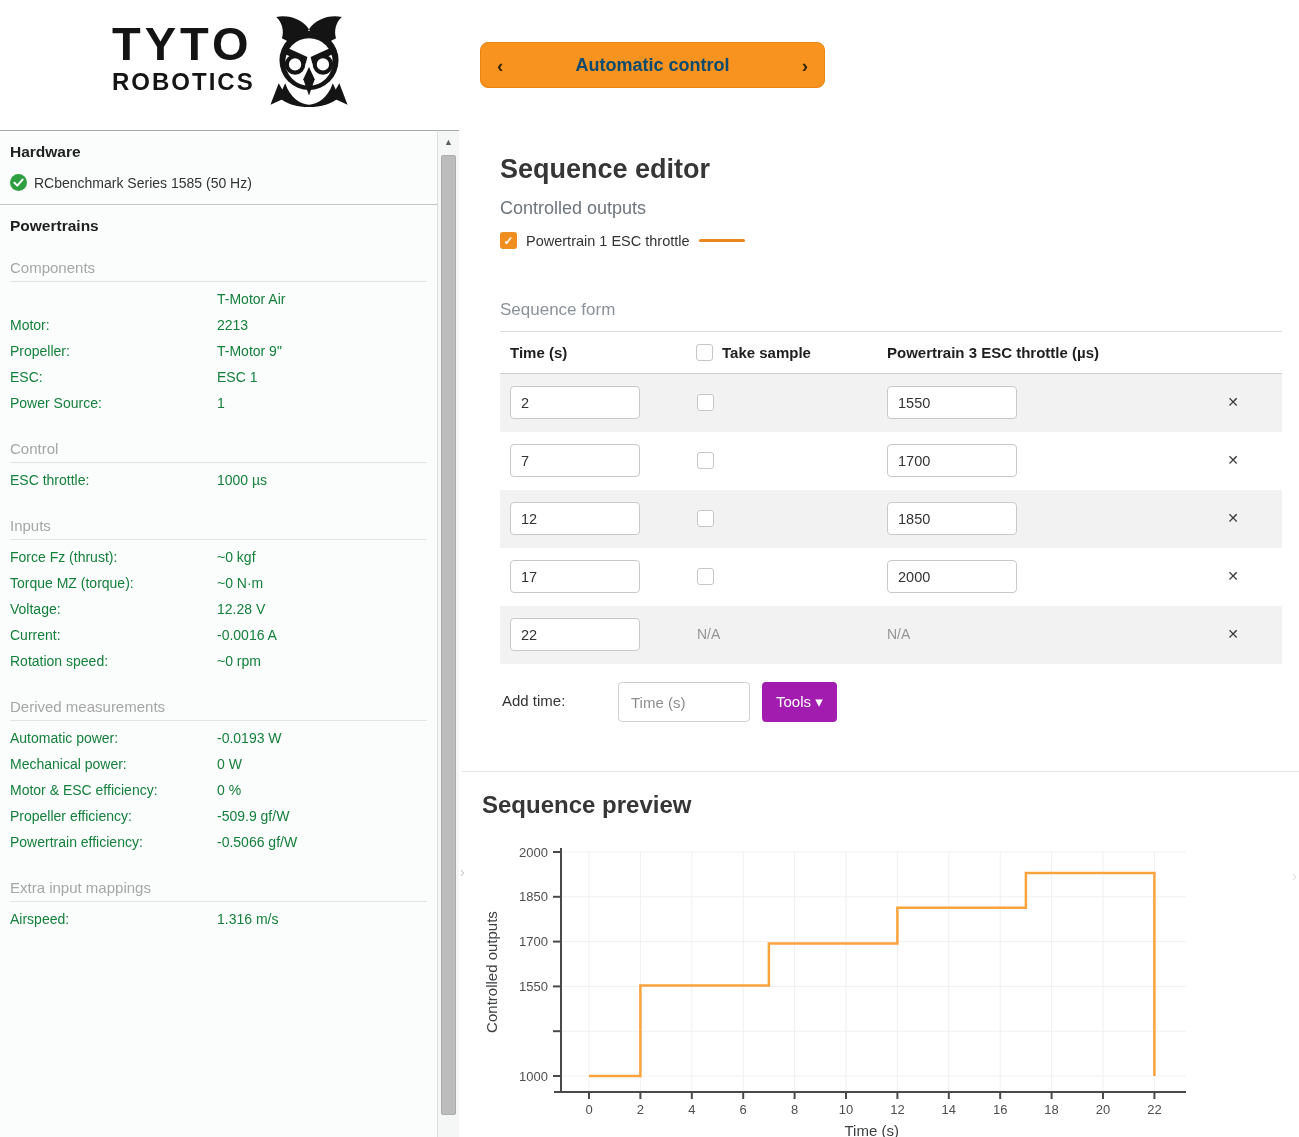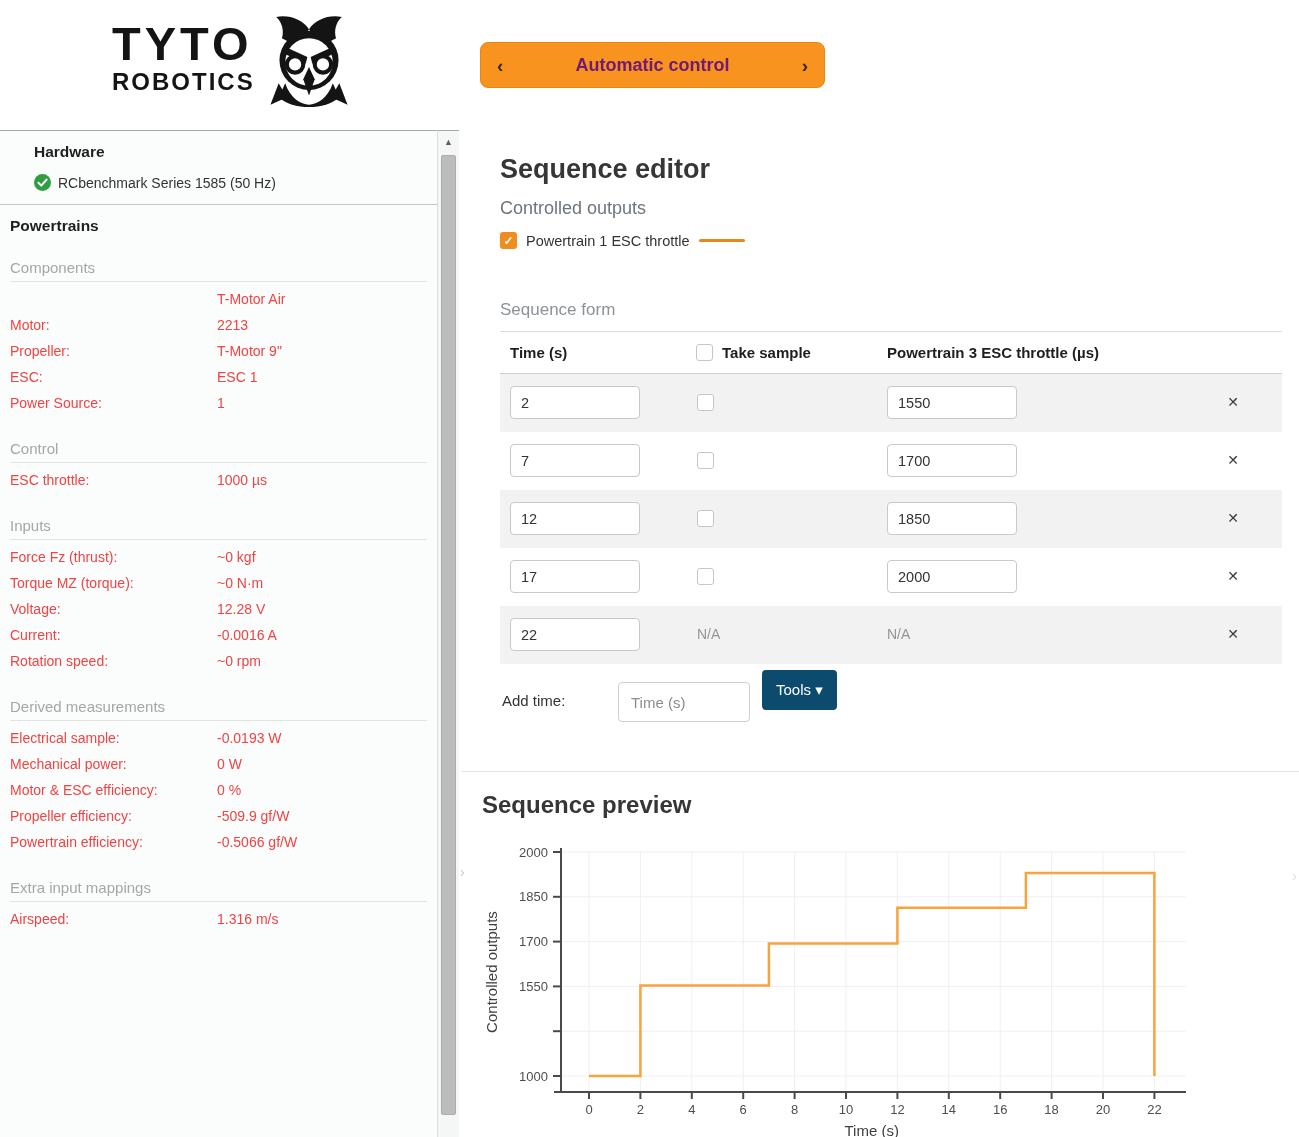--- a/index.html
+++ b/index.html
@@ -8,33 +8,33 @@
   
   .logo { position:absolute; left:112px; top:20px; color:#141414; user-select:none; }
   .logo-tyto { font-size:47px; font-weight:900; letter-spacing:4px; line-height:1.0; }
   .logo-rob  { font-size:24px; font-weight:900; letter-spacing:2px; margin-top:1px; }
   .owl { position:absolute; left:268px; top:12px; }
 
   .nav-btn { position:absolute; left:480px; top:42px; width:345px; height:46px;
     background:#f7931e; border:1px solid #ea860e; border-radius:8px;
     display:flex; align-items:center; justify-content:space-between; padding:0 16px; cursor:pointer; }
   .nav-btn .chev { color:#33270e; font-size:19px; font-weight:700; line-height:1; }
-  .nav-btn .lbl  { color:#701a75; font-size:18px; font-weight:700; }
+  .nav-btn .lbl  { color:#0c4a6e; font-size:18px; font-weight:700; }
 
   
   .sidebar { position:absolute; left:0; top:130px; width:437px; height:1007px;
     background:#fbfcfc; border-top:1px solid #a8a8a8; }
-  .sb-pad { padding:12px 10px 0 10px;margin-left:24px; }
+  .sb-pad { padding:12px 10px 0 10px; }
   .sb-h { font-size:15.5px; font-weight:700; color:#1f1f1f; }
   .device-row { display:flex; align-items:center; gap:7px; margin-top:13px; font-size:14px; color:#333; }
   .sb-divider { border-bottom:1px solid #c4c4c4; margin-top:13px; }
   .powertrains { margin:12px 10px 0 10px; font-size:15.5px; font-weight:700; color:#1f1f1f; }
   .section { margin:24px 10px 0 10px; }
   .section-title { font-size:15px; color:#a6a6a6; padding-bottom:5px; border-bottom:1px solid #e3e3e3; }
-  .srow { position:relative; height:26px; line-height:26px; font-size:14px; color:#ef4444; }
+  .srow { position:relative; height:26px; line-height:26px; font-size:14px; color:#15803d; }
   .srow .v { position:absolute; left:207px; top:0; }
   .section .rows { margin-top:4px; }
 
   
   .sb-scroll { position:absolute; left:437px; top:130px; width:22px; height:1007px;
     background:#f5f6f6; border-left:1px solid #dedede; border-top:1px solid #a8a8a8; }
   .sb-scroll .up { height:22px; display:flex; align-items:center; justify-content:center;
     color:#5f5f5f; font-size:9px; cursor:pointer; }
   .sb-thumb { position:absolute; left:3px; top:24px; width:15px; height:960px;
     background:#bcbcbc; border:1px solid #ababab; border-radius:2px; cursor:pointer; }
@@ -68,22 +68,22 @@
   .pos-na1  { position:absolute; left:197px; top:20px; font-size:14px; color:#949494; }
   .pos-na2  { position:absolute; left:387px; top:20px; font-size:14px; color:#949494; }
   .row-x { position:absolute; left:722px; top:20px; width:22px; text-align:center;
     color:#3c3c3c; font-size:14px; cursor:pointer; }
 
   .addtime-lbl { position:absolute; left:42px; top:546px; font-size:15px; color:#333; }
   .addtime-in { position:absolute; left:158px; top:536px; width:132px; height:40px;
     border:1px solid #d0d0d0; border-radius:4px; padding-left:12px; font-size:15px;
     color:#333; font-family:"Liberation Sans",sans-serif; }
   .addtime-in::placeholder { color:#8d8d8d; }
-  .tools-btn { position:absolute; left:302px; top:524px; height:40px; padding:0 14px;
-    background:#0c4a6e; border:none; border-radius:4px; color:#fff; font-size:15px;
+  .tools-btn { position:absolute; left:302px; top:536px; height:40px; padding:0 14px;
+    background:#a21caf; border:none; border-radius:4px; color:#fff; font-size:15px;
     cursor:pointer; font-family:"Liberation Sans",sans-serif; }
 
   .panel-sep { position:absolute; left:2px; top:625px; width:837px; border-top:1px solid #e4e4e4; }
   .splitter-l { position:absolute; left:0px; top:718px; color:#c9c9c9; font-size:14px; cursor:pointer; }
   .splitter-r { position:absolute; right:2px; top:722px; color:#dedede; font-size:14px; cursor:pointer; }
   .pv-title { position:absolute; left:22px; top:645px; font-size:24px; font-weight:700; color:#363636;text-align:right; }
   .chart-wrap { position:absolute; left:20px; top:685px; }
   .bottom-strip { position:absolute; left:2px; top:996px; width:837px; height:11px; background:#eff1f1; }
 </style>
 </head>
@@ -150,21 +150,21 @@
           <div class="srow"><span>Force Fz (thrust):</span><span class="v">~0 kgf</span></div>
           <div class="srow"><span>Torque MZ (torque):</span><span class="v">~0 N·m</span></div>
           <div class="srow"><span>Voltage:</span><span class="v">12.28 V</span></div>
           <div class="srow"><span>Current:</span><span class="v">-0.0016 A</span></div>
           <div class="srow"><span>Rotation speed:</span><span class="v">~0 rpm</span></div>
         </div>
       </div>
       <div class="section">
         <div class="section-title">Derived measurements</div>
         <div class="rows">
-          <div class="srow"><span>Electrical sample:</span><span class="v">-0.0193 W</span></div>
+          <div class="srow"><span>Automatic power:</span><span class="v">-0.0193 W</span></div>
           <div class="srow"><span>Mechanical power:</span><span class="v">0 W</span></div>
           <div class="srow"><span>Motor &amp; ESC efficiency:</span><span class="v">0 %</span></div>
           <div class="srow"><span>Propeller efficiency:</span><span class="v">-509.9 gf/W</span></div>
           <div class="srow"><span>Powertrain efficiency:</span><span class="v">-0.5066 gf/W</span></div>
         </div>
       </div>
       <div class="section">
         <div class="section-title">Extra input mappings</div>
         <div class="rows">
           <div class="srow"><span>Airspeed:</span><span class="v">1.316 m/s</span></div>

